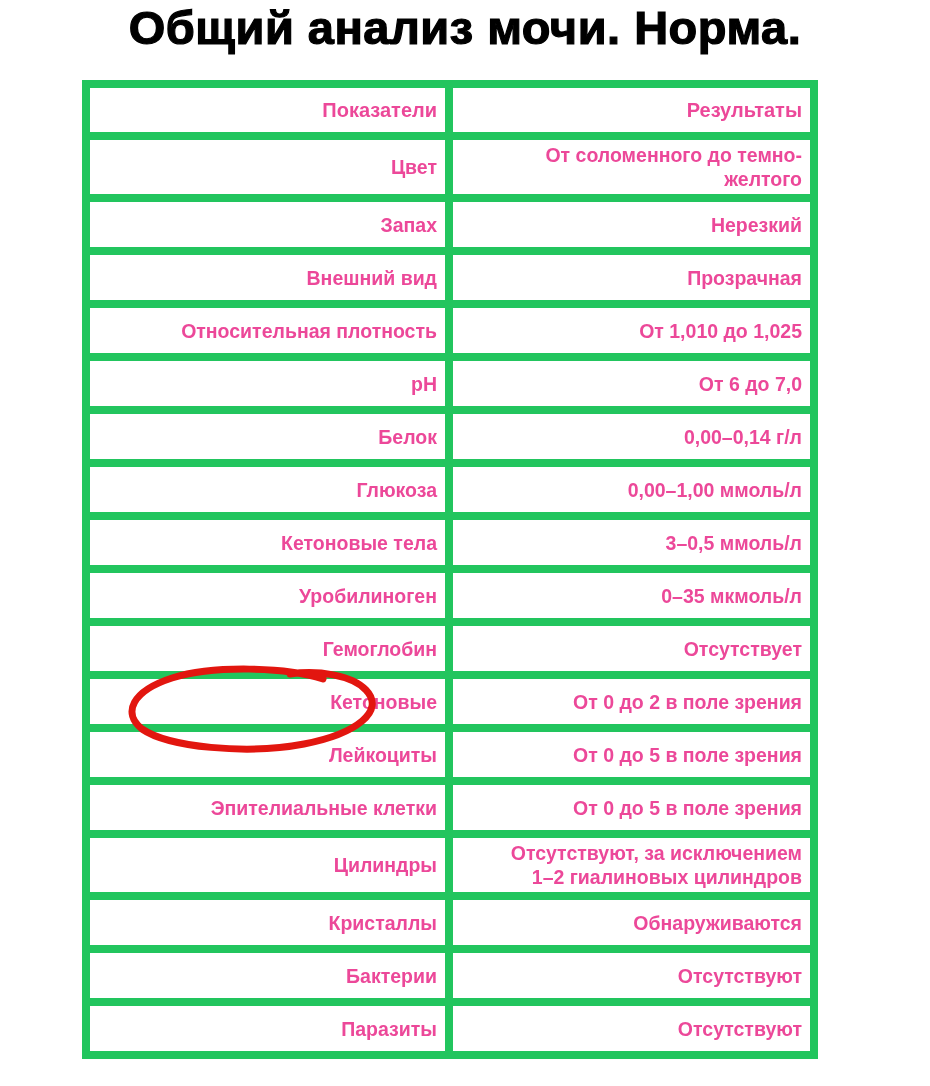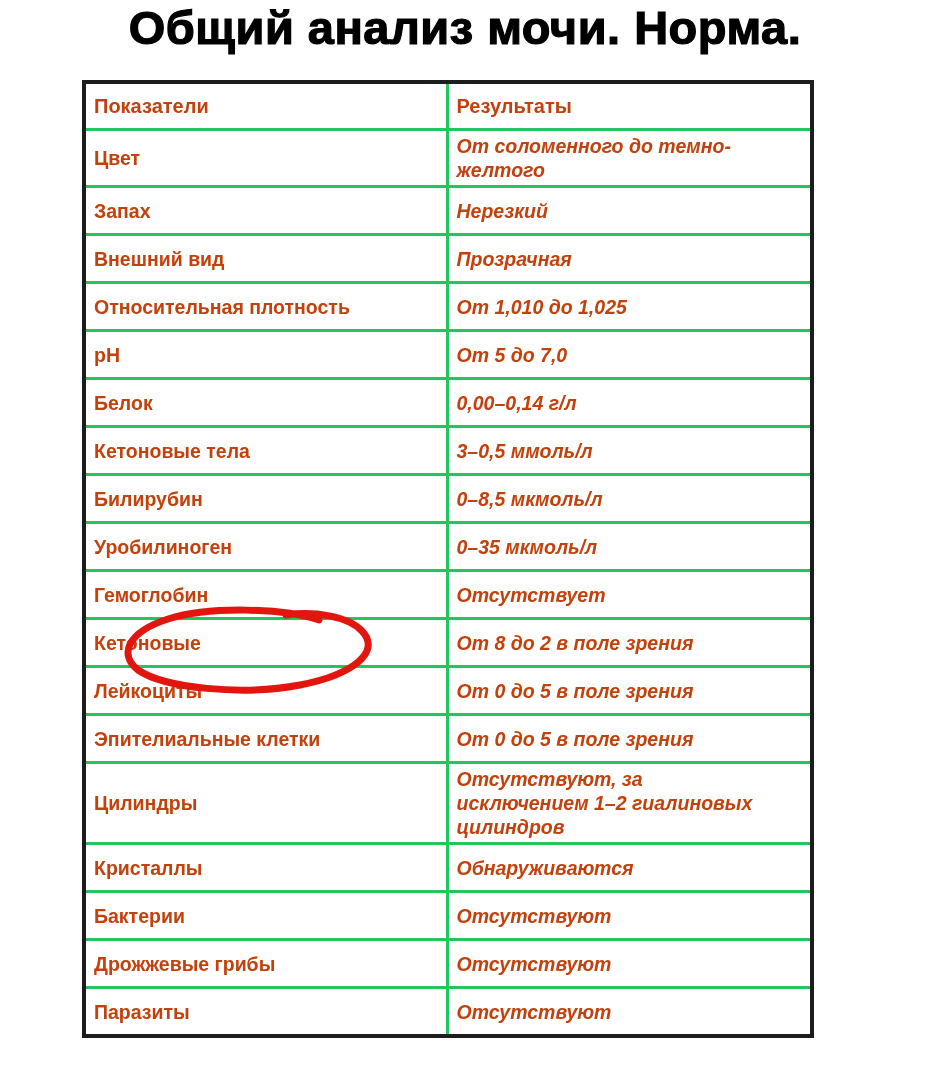--- a/index.html
+++ b/index.html
@@ -27,38 +27,38 @@
   }
   table.norm-table{
     width:100%;
     border-collapse:collapse;
     table-layout:fixed;
     border:4px solid #1d1d1d;
   }
   col.c-ind{width:363px;}
   col.c-res{width:365px;}
   .norm-table th, .norm-table td{
-    border:3px solid #22c55e;
-    text-align:left;
+    border:8px solid #22c55e;
+    text-align:right;
     vertical-align:middle;
     font-weight:bold;
-    color:#c2410c;
+    color:#ec4899;
     padding:3px 8px;
   }
   .norm-table th{
     height:38px;
     font-size:20px;
   }
   .norm-table td{
     height:39px;
     font-size:19.5px;
     line-height:24px;
   }
   .cell-text{display:inline-block;}
-  td.result .cell-text{max-width:300px;font-style:italic;}
+  td.result .cell-text{max-width:300px;}
   td.indicator{position:relative;}
   .circle-overlay{
     position:absolute;
     left:28px;
     top:-14px;
     width:272px;
     height:92px;
     overflow:visible;
     pointer-events:none;
     z-index:5;
@@ -116,51 +116,51 @@
     <td class="result">
       <span class="cell-text">От 1,010 до 1,025</span>
     </td>
   </tr>
 
   <tr>
     <td class="indicator">
       <span class="cell-text">pH</span>
     </td>
     <td class="result">
-      <span class="cell-text">От 5 до 7,0</span>
+      <span class="cell-text">От 6 до 7,0</span>
     </td>
   </tr>
 
   <tr>
     <td class="indicator">
       <span class="cell-text">Белок</span>
     </td>
     <td class="result">
       <span class="cell-text">0,00–0,14 г/л</span>
     </td>
   </tr>
 
+  <tr>
+    <td class="indicator">
+      <span class="cell-text">Глюкоза</span>
+    </td>
+    <td class="result">
+      <span class="cell-text">0,00–1,00 ммоль/л</span>
+    </td>
+  </tr>
 
   <tr>
     <td class="indicator">
       <span class="cell-text">Кетоновые тела</span>
     </td>
     <td class="result">
       <span class="cell-text">3–0,5 ммоль/л</span>
     </td>
   </tr>
 
-  <tr>
-    <td class="indicator">
-      <span class="cell-text">Билирубин</span>
-    </td>
-    <td class="result">
-      <span class="cell-text">0–8,5 мкмоль/л</span>
-    </td>
-  </tr>
 
   <tr>
     <td class="indicator">
       <span class="cell-text">Уробилиноген</span>
     </td>
     <td class="result">
       <span class="cell-text">0–35 мкмоль/л</span>
     </td>
   </tr>
 
@@ -176,21 +176,21 @@
 
   <tr>
     <td class="indicator">
       <span class="cell-text">Кетоновые</span>
     
   <svg class="circle-overlay" viewBox="0 0 272 92" xmlns="http://www.w3.org/2000/svg">
     <path d="M 205 14 C 168 2, 96 0, 54 13 C 14 26, 4 48, 24 64 C 50 82, 128 90, 186 79 C 238 69, 268 46, 248 25 C 234 10, 200 5, 172 9" fill="none" stroke-width="7" stroke-linecap="round" stroke="#e2160f"></path>
   </svg>
 </td>
     <td class="result">
-      <span class="cell-text">От 8 до 2 в поле зрения</span>
+      <span class="cell-text">От 0 до 2 в поле зрения</span>
     </td>
   </tr>
 
   <tr>
     <td class="indicator">
       <span class="cell-text">Лейкоциты</span>
     </td>
     <td class="result">
       <span class="cell-text">От 0 до 5 в поле зрения</span>
     </td>
@@ -225,28 +225,20 @@
 
   <tr>
     <td class="indicator">
       <span class="cell-text">Бактерии</span>
     </td>
     <td class="result">
       <span class="cell-text">Отсутствуют</span>
     </td>
   </tr>
 
-  <tr>
-    <td class="indicator">
-      <span class="cell-text">Дрожжевые грибы</span>
-    </td>
-    <td class="result">
-      <span class="cell-text">Отсутствуют</span>
-    </td>
-  </tr>
 
   <tr>
     <td class="indicator">
       <span class="cell-text">Паразиты</span>
     </td>
     <td class="result">
       <span class="cell-text">Отсутствуют</span>
     </td>
   </tr>
 </tbody>

